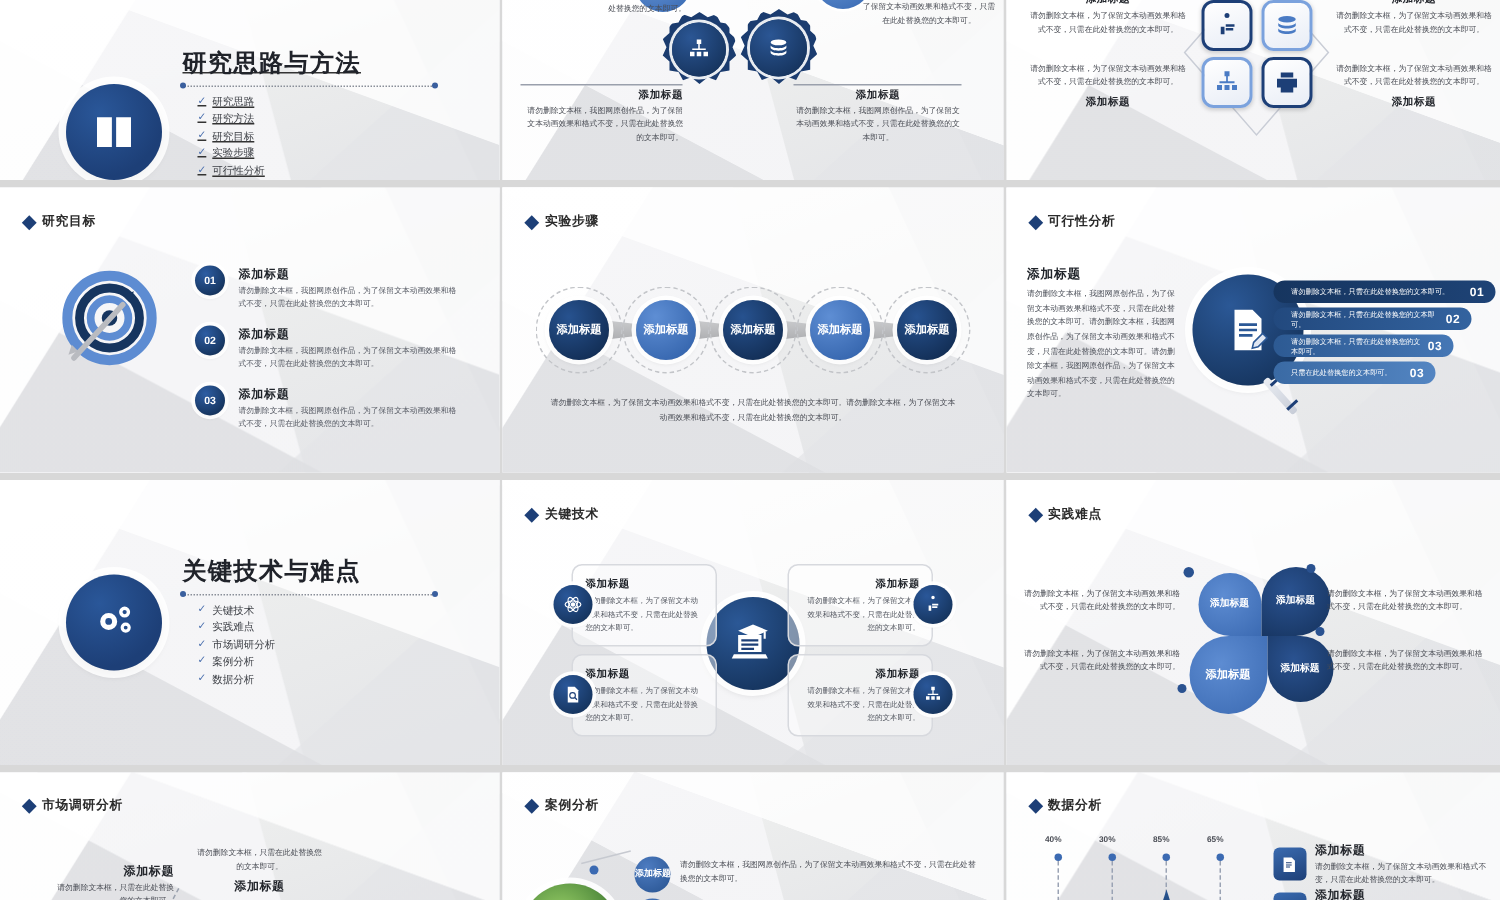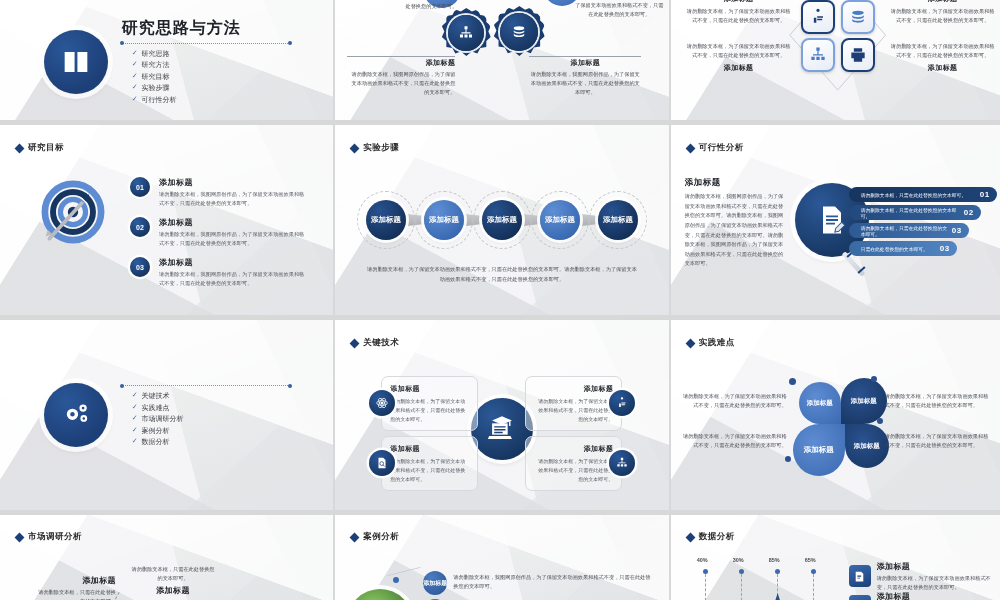--- a/index.html
+++ b/index.html
@@ -150,21 +150,21 @@
   .dicon{position:absolute;width:22px;height:22px;border-radius:4px;
     background:linear-gradient(160deg,#3a6bb0,#1d3f77);display:flex;align-items:center;justify-content:center;}
   .dicon svg{width:13px;height:13px;fill:#fff;}
 </style>
 </head>
 <body>
 
 <div class="deck">
 
   <div class="slide r1">
-    <div class="cover" style="justify-content:center;align-items:center;padding-top:4px;">
+    <div class="cover" style="justify-content:center;align-items:flex-end;padding-top:4px;text-decoration:underline;">
       <div class="cover-badge">
         <svg viewBox="0 0 24 24">
             <path d="M4 5h7v14H4zM5.6 7.2h3.8v1H5.6zm0 2.2h3.8v1H5.6zm0 2.2h3.8v1H5.6zM13 5h7v14h-7zM14.6 6.4h3.8v4.2h-3.8z"></path>
           </svg>
       </div>
       <div class="cover-txt">
         <div class="cover-title">研究思路与方法</div>
         <div class="cover-rule"></div>
         <div class="cover-li">
             <span class="tick">✓</span>
@@ -411,20 +411,21 @@
   </div>
 
   <div class="slide">
     <div class="cover">
       <div class="cover-badge">
         <svg viewBox="0 0 24 24">
             <path d="M9.5 7.5a4 4 0 100 8 4 4 0 000-8zm0 2.4a1.6 1.6 0 110 3.2 1.6 1.6 0 010-3.2zM17 4.5a2.6 2.6 0 100 5.2 2.6 2.6 0 000-5.2zm0 1.6a1 1 0 110 2 1 1 0 010-2zM17.5 12a2.4 2.4 0 100 4.8 2.4 2.4 0 000-4.8zm0 1.5a.9.9 0 110 1.8.9.9 0 010-1.8z"></path>
           </svg>
       </div>
       <div class="cover-txt">
+        <div class="cover-title">关键技术与难点</div>
         <div class="cover-rule"></div>
         <div class="cover-li">
             <span class="tick">✓</span>
             <span>关键技术</span>
           </div>
         <div class="cover-li">
             <span class="tick">✓</span>
             <span>实践难点</span>
           </div>
         <div class="cover-li">

